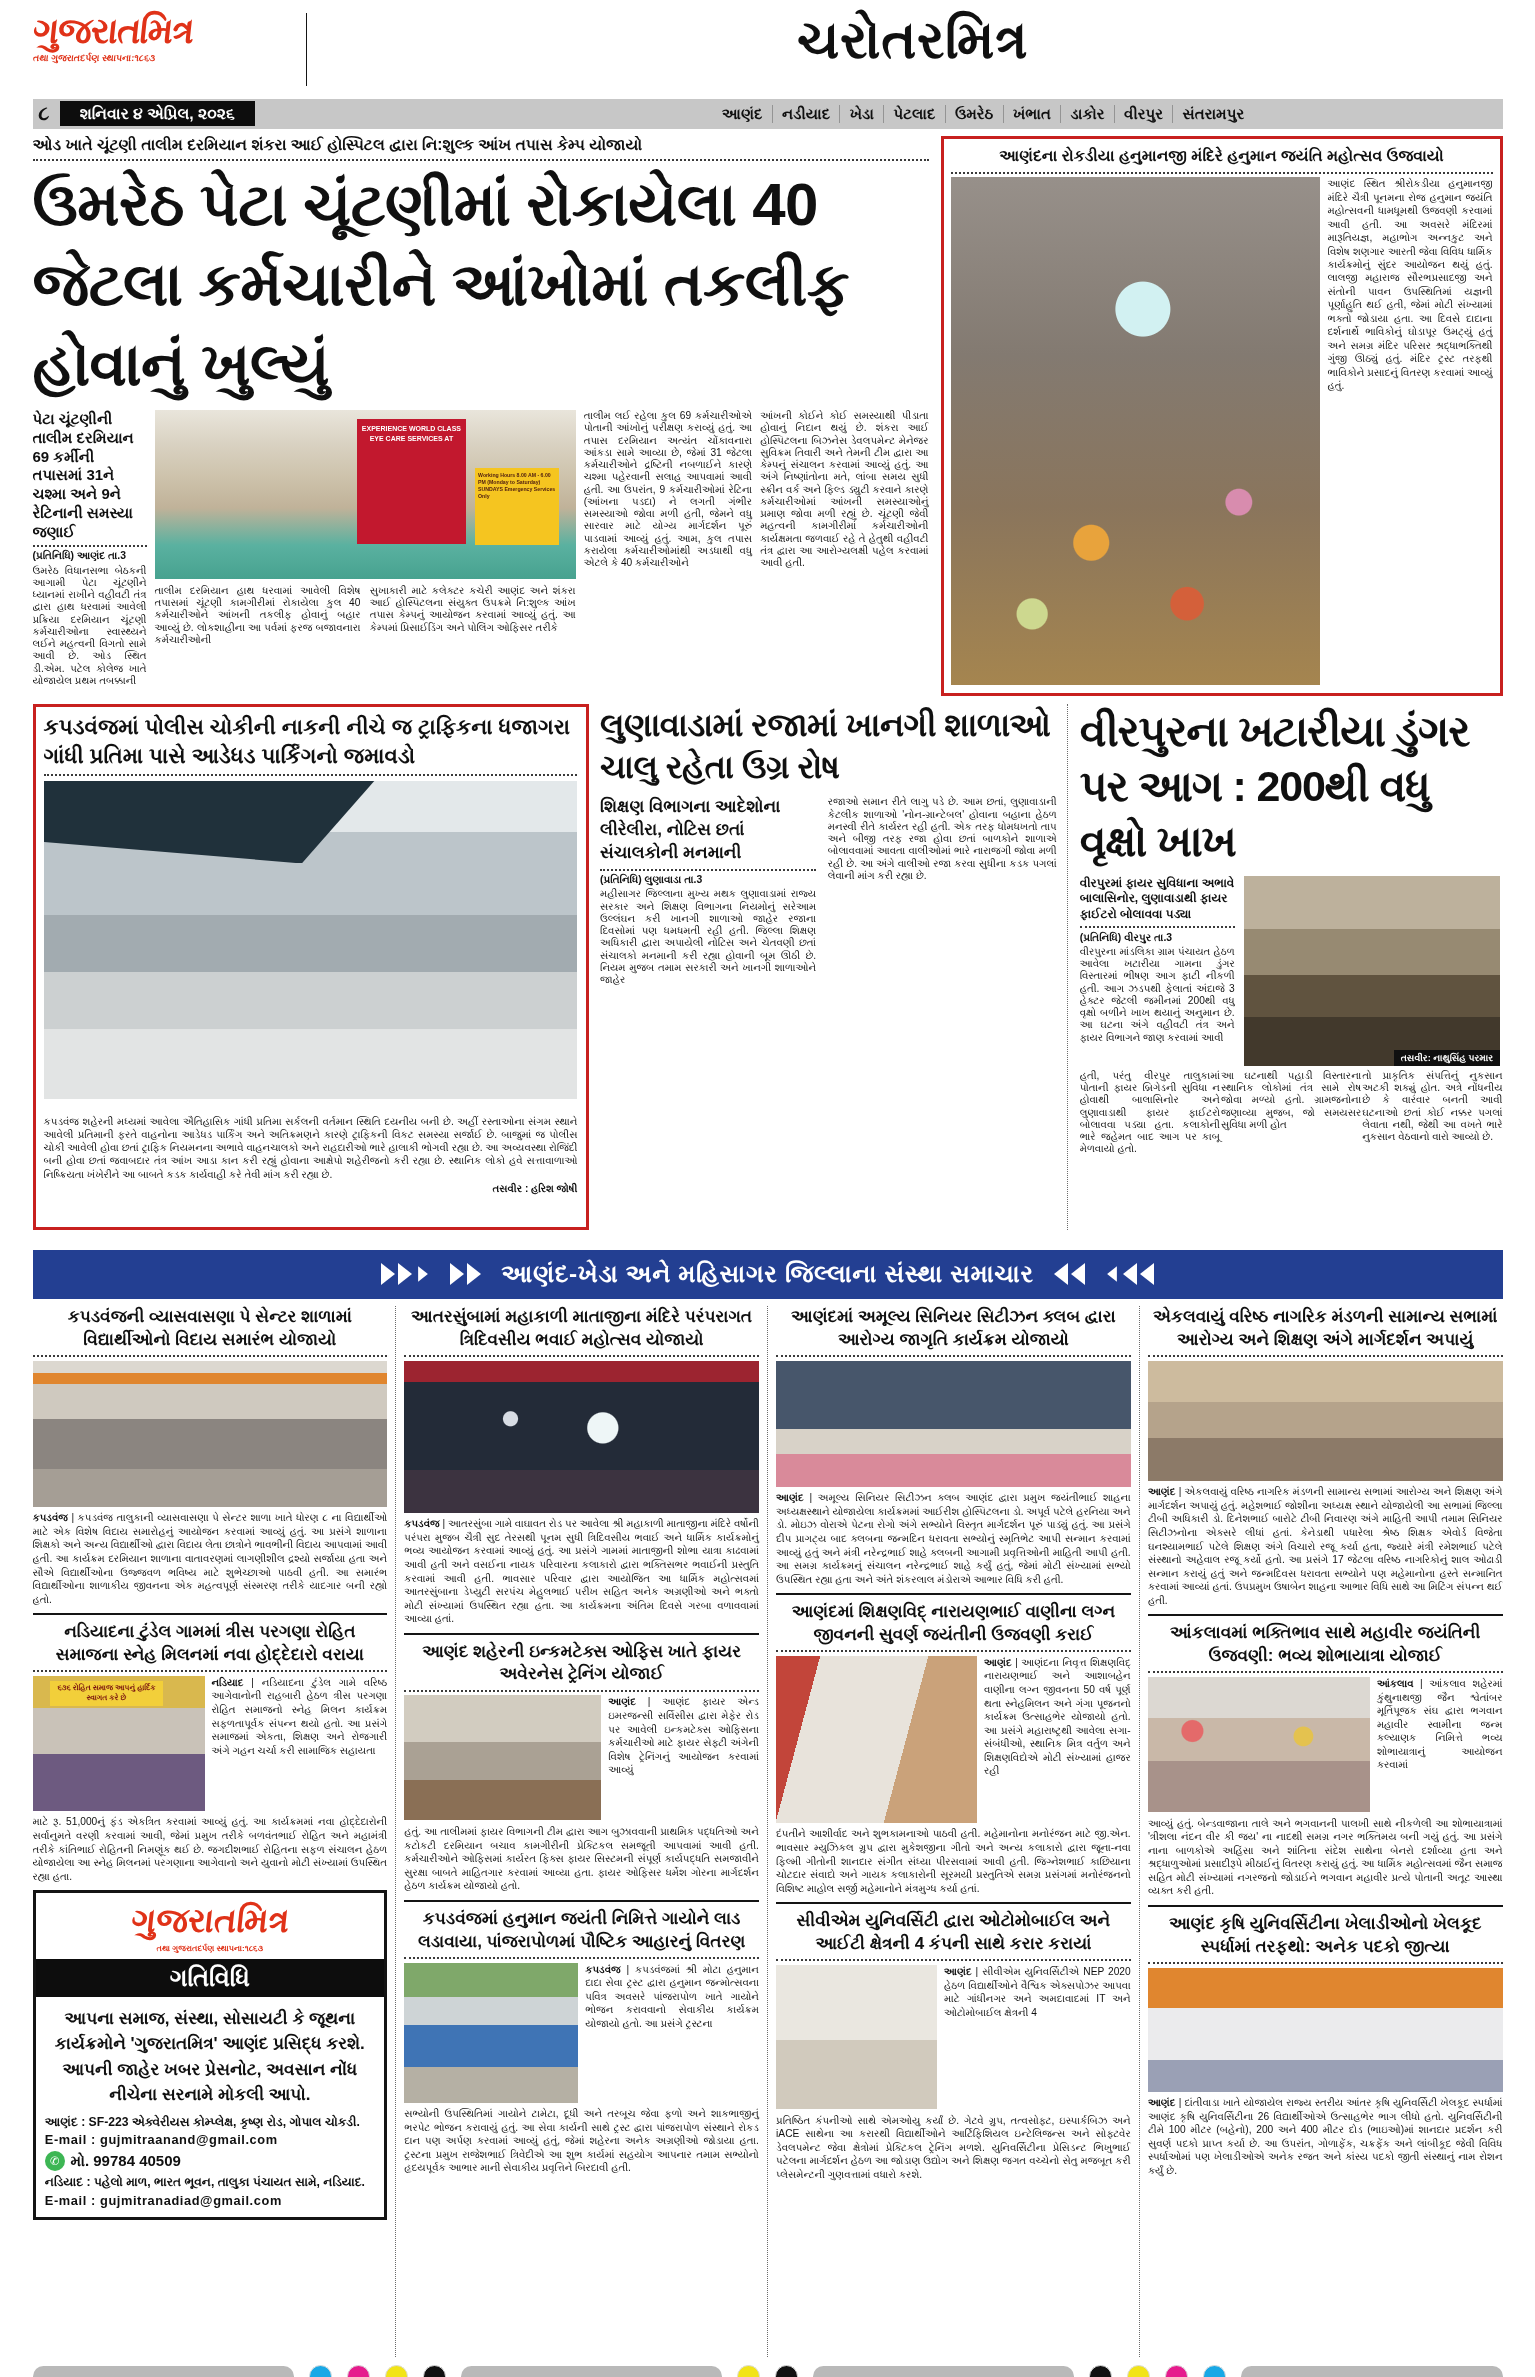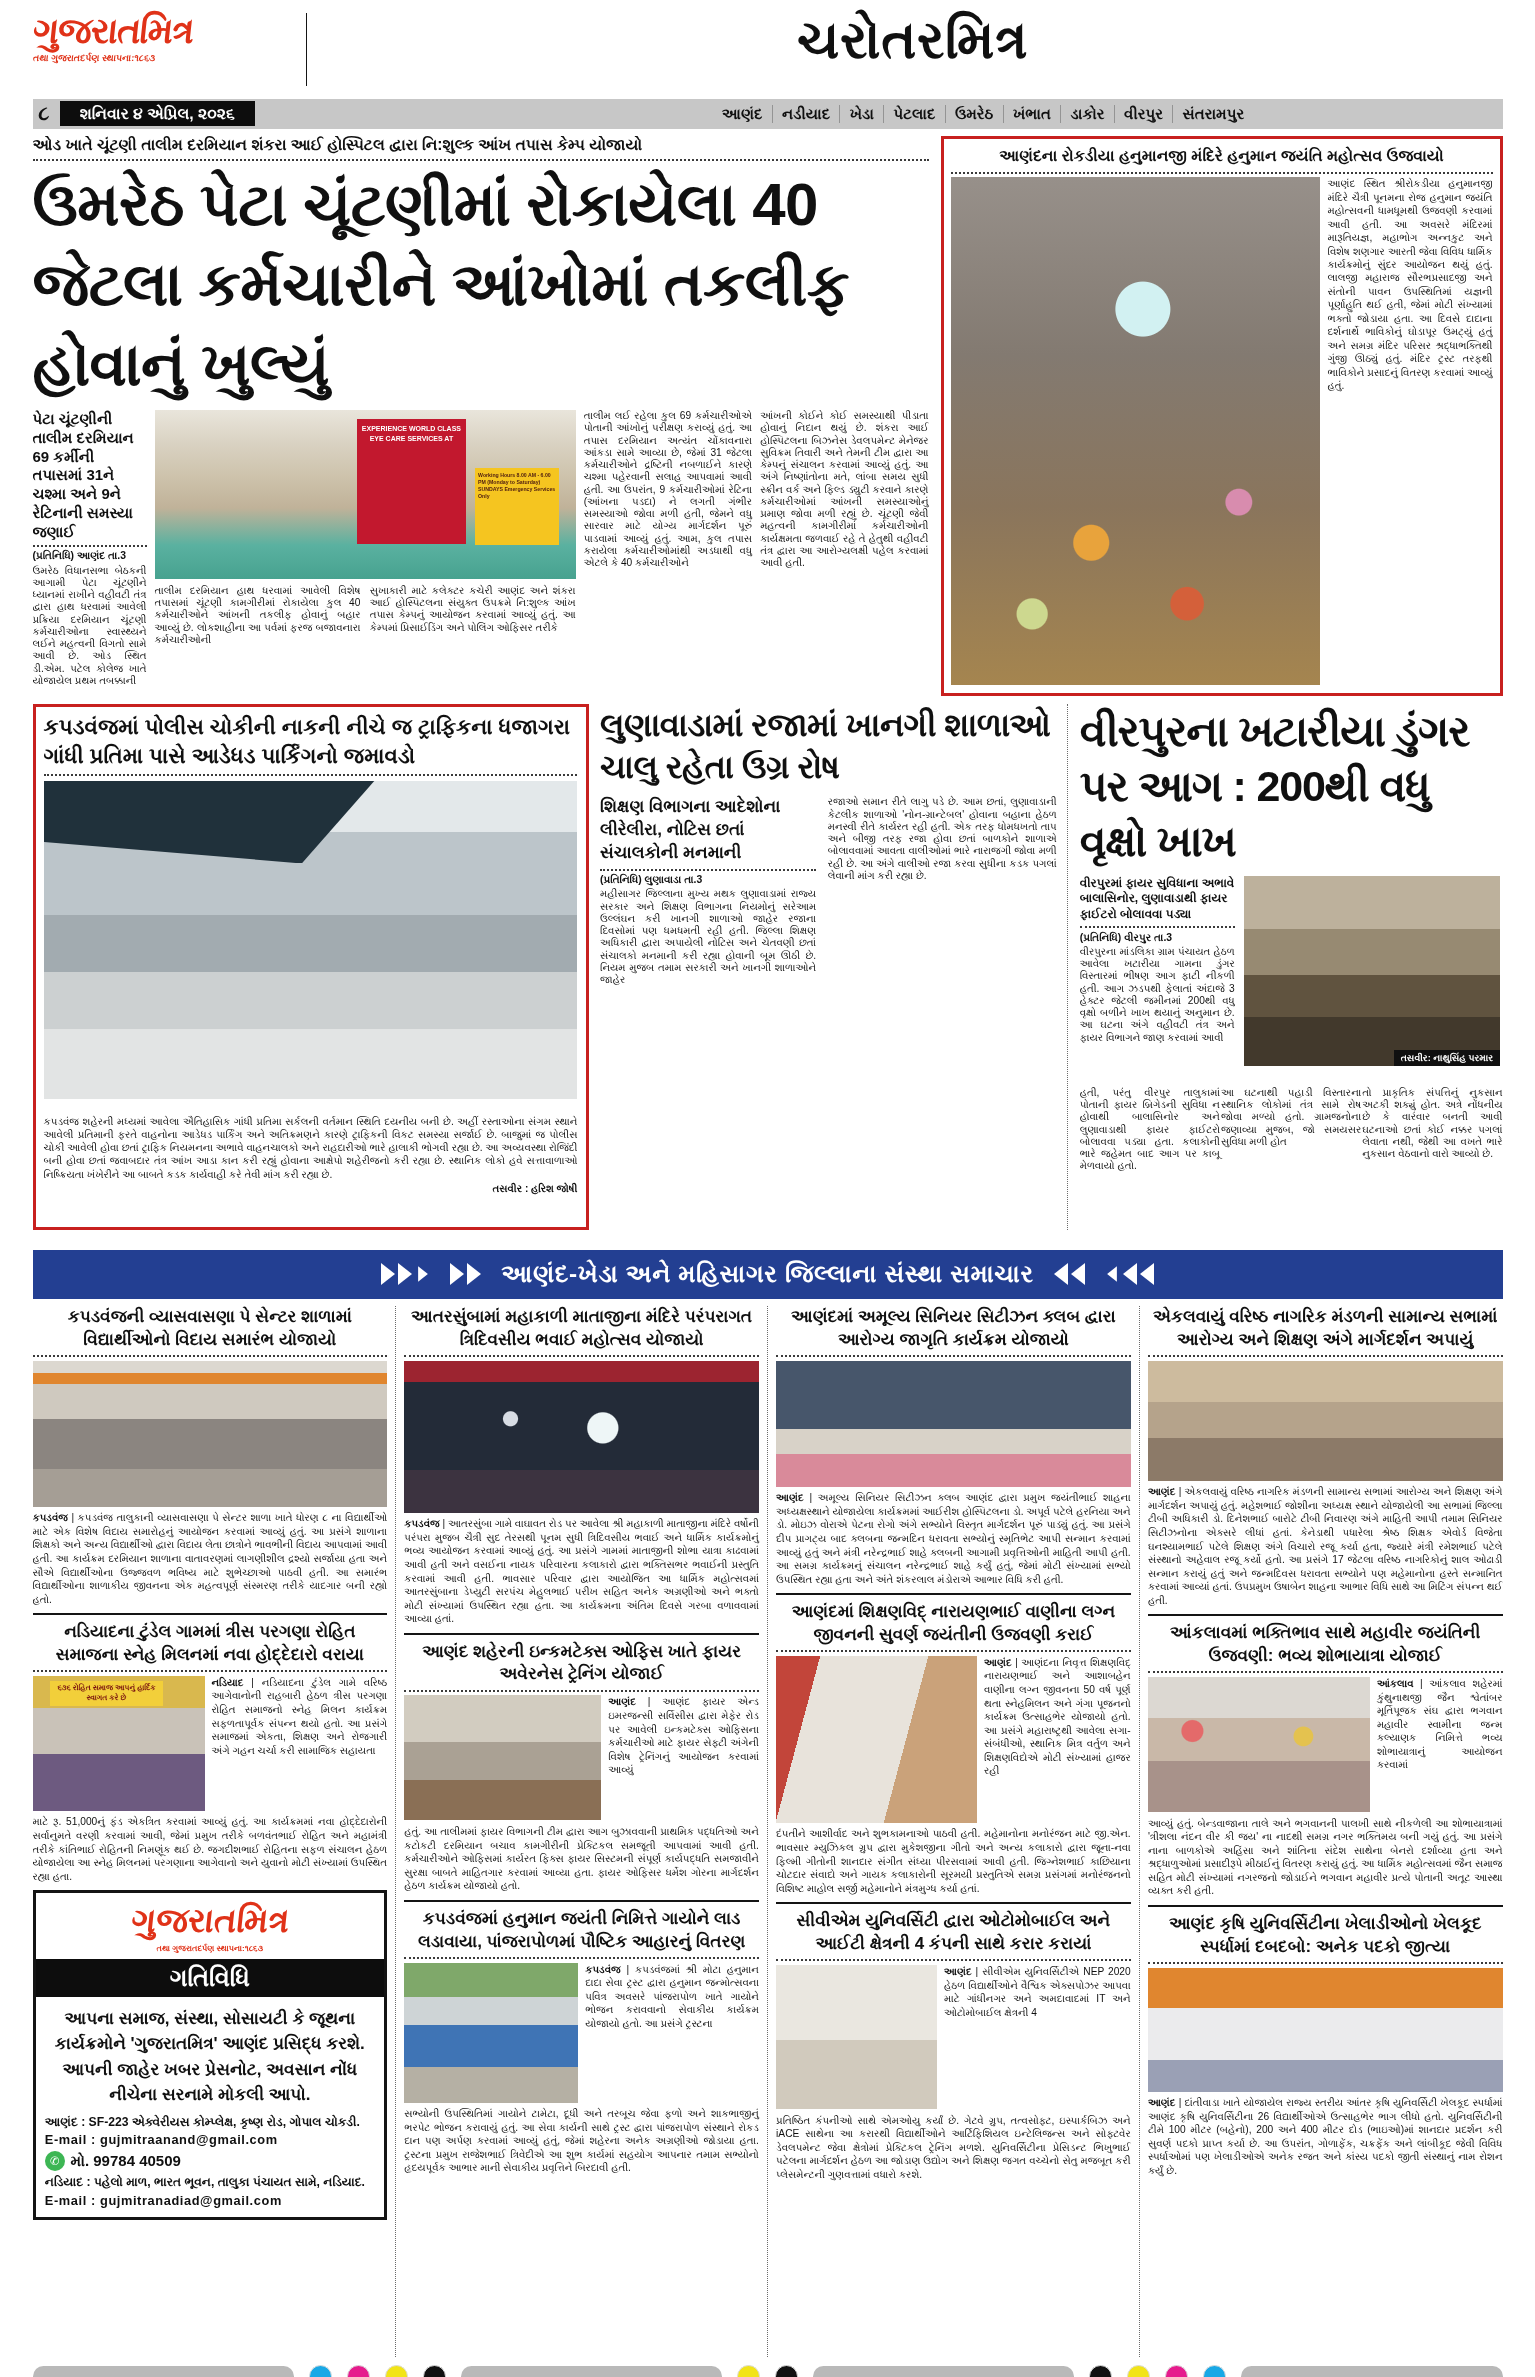--- a/index.html
+++ b/index.html
@@ -77,21 +77,21 @@
   .school-b{flex:1}
 
   .fire-col{flex:1;overflow:hidden}
   .fire-head{font-size:43px;font-weight:800;line-height:1.28;letter-spacing:-1.2px}
   .fire-mainrow{display:flex;gap:9.3px;margin-top:7px}
   .fire-leftcol{width:155px}
   .fire-subhead{font-size:12px;font-weight:800;line-height:1.3}
   .ph-forest{width:256px;height:190px;background:
      linear-gradient(180deg,#bdb19c 0 28%,#978a72 28% 52%,#60533f 52% 74%,#42392c 74% 100%)}
   .fire-credit{position:absolute;right:0;bottom:0;background:#101010;color:#fff;font-size:9.3px;font-weight:700;padding:2.3px 7px}
-  .fire-botrow{display:flex;gap:1px;margin-top:21px}
+  .fire-botrow{display:flex;gap:1px;margin-top:4px}
   .fire-botrow .body-txt{flex:1}
 
   
   .banner{margin-top:20px;height:49px;background:#233f92;display:flex;align-items:center;justify-content:center;gap:20px;color:#fff}
   .banner-title{font-size:24.4px;font-weight:800;letter-spacing:0.6px}
   .chev{display:flex;gap:3.5px}
   .tri-r{width:0;height:0;border-top:11.6px solid transparent;border-bottom:11.6px solid transparent;border-left:14px solid #fff}
   .tri-l{width:0;height:0;border-top:11.6px solid transparent;border-bottom:11.6px solid transparent;border-right:14px solid #fff}
   .chev .small{transform:scale(.7)}
 
@@ -389,21 +389,21 @@
       <article class="news-item">
         <h3 class="news-head">આંકલાવમાં ભક્તિભાવ સાથે મહાવીર જયંતિની ઉજવણી: ભવ્ય શોભાયાત્રા યોજાઈ</h3>
         <div class="dotrule"></div>
         <div class="siderow">
           <div class="ph ph-rally"></div>
           <p class="news-body"><b class="city-b">આંકલાવ</b><span> | </span><span>આંકલાવ શહેરમાં કુંથુનાથજી જૈન શ્વેતાંબર મૂર્તિપૂજક સંઘ દ્વારા ભગવાન મહાવીર સ્વામીના જન્મ કલ્યાણક નિમિત્તે ભવ્ય શોભાયાત્રાનું આયોજન કરવામાં</span></p>
         </div>
         <p class="news-body">આવ્યું હતું. બેન્ડવાજાના તાલે અને ભગવાનની પાલખી સાથે નીકળેલી આ શોભાયાત્રામાં 'ત્રીશલા નંદન વીર કી જય' ના નાદથી સમગ્ર નગર ભક્તિમય બની ગયું હતું. આ પ્રસંગે નાના બાળકોએ અહિંસા અને શાંતિના સંદેશ સાથેના બેનરો દર્શાવ્યા હતા અને શ્રદ્ધાળુઓમાં પ્રસાદીરૂપે મીઠાઈનું વિતરણ કરાયું હતું. આ ધાર્મિક મહોત્સવમાં જૈન સમાજ સહિત મોટી સંખ્યામાં નગરજનો જોડાઈને ભગવાન મહાવીર પ્રત્યે પોતાની અતૂટ આસ્થા વ્યક્ત કરી હતી.</p>
       </article>
       <article class="news-item">
-        <h3 class="news-head">આણંદ કૃષિ યુનિવર્સિટીના ખેલાડીઓનો ખેલકૂદ સ્પર્ધામાં દબદબો: અનેક પદકો જીત્યા</h3>
+        <h3 class="news-head">આણંદ કૃષિ યુનિવર્સિટીના ખેલાડીઓનો ખેલકૂદ સ્પર્ધામાં તરફથો: અનેક પદકો જીત્યા</h3>
         <div class="dotrule"></div>
         <div class="ph ph-sports"></div>
         <p class="news-body"><b class="city-b">આણંદ</b><span> | </span><span>દાંતીવાડા ખાતે યોજાયેલ રાજ્ય સ્તરીય આંતર કૃષિ યુનિવર્સિટી ખેલકૂદ સ્પર્ધામાં આણંદ કૃષિ યુનિવર્સિટીના 26 વિદ્યાર્થીઓએ ઉત્સાહભેર ભાગ લીધો હતો. યુનિવર્સિટીની ટીમે 100 મીટર (બહેનો), 200 અને 400 મીટર દોડ (ભાઇઓ)માં શાનદાર પ્રદર્શન કરી સુવર્ણ પદકો પ્રાપ્ત કર્યા છે. આ ઉપરાંત, ગોળાફેંક, ચક્રફેંક અને લાંબીકૂદ જેવી વિવિધ સ્પર્ધાઓમાં પણ ખેલાડીઓએ અનેક રજત અને કાંસ્ય પદકો જીતી સંસ્થાનું નામ રોશન કર્યું છે.</span></p>
       </article>
     </div>
   </section>
 
   <div class="marks">
     <div class="graybarmark"></div>
     <div class="dot dot-c"></div>

